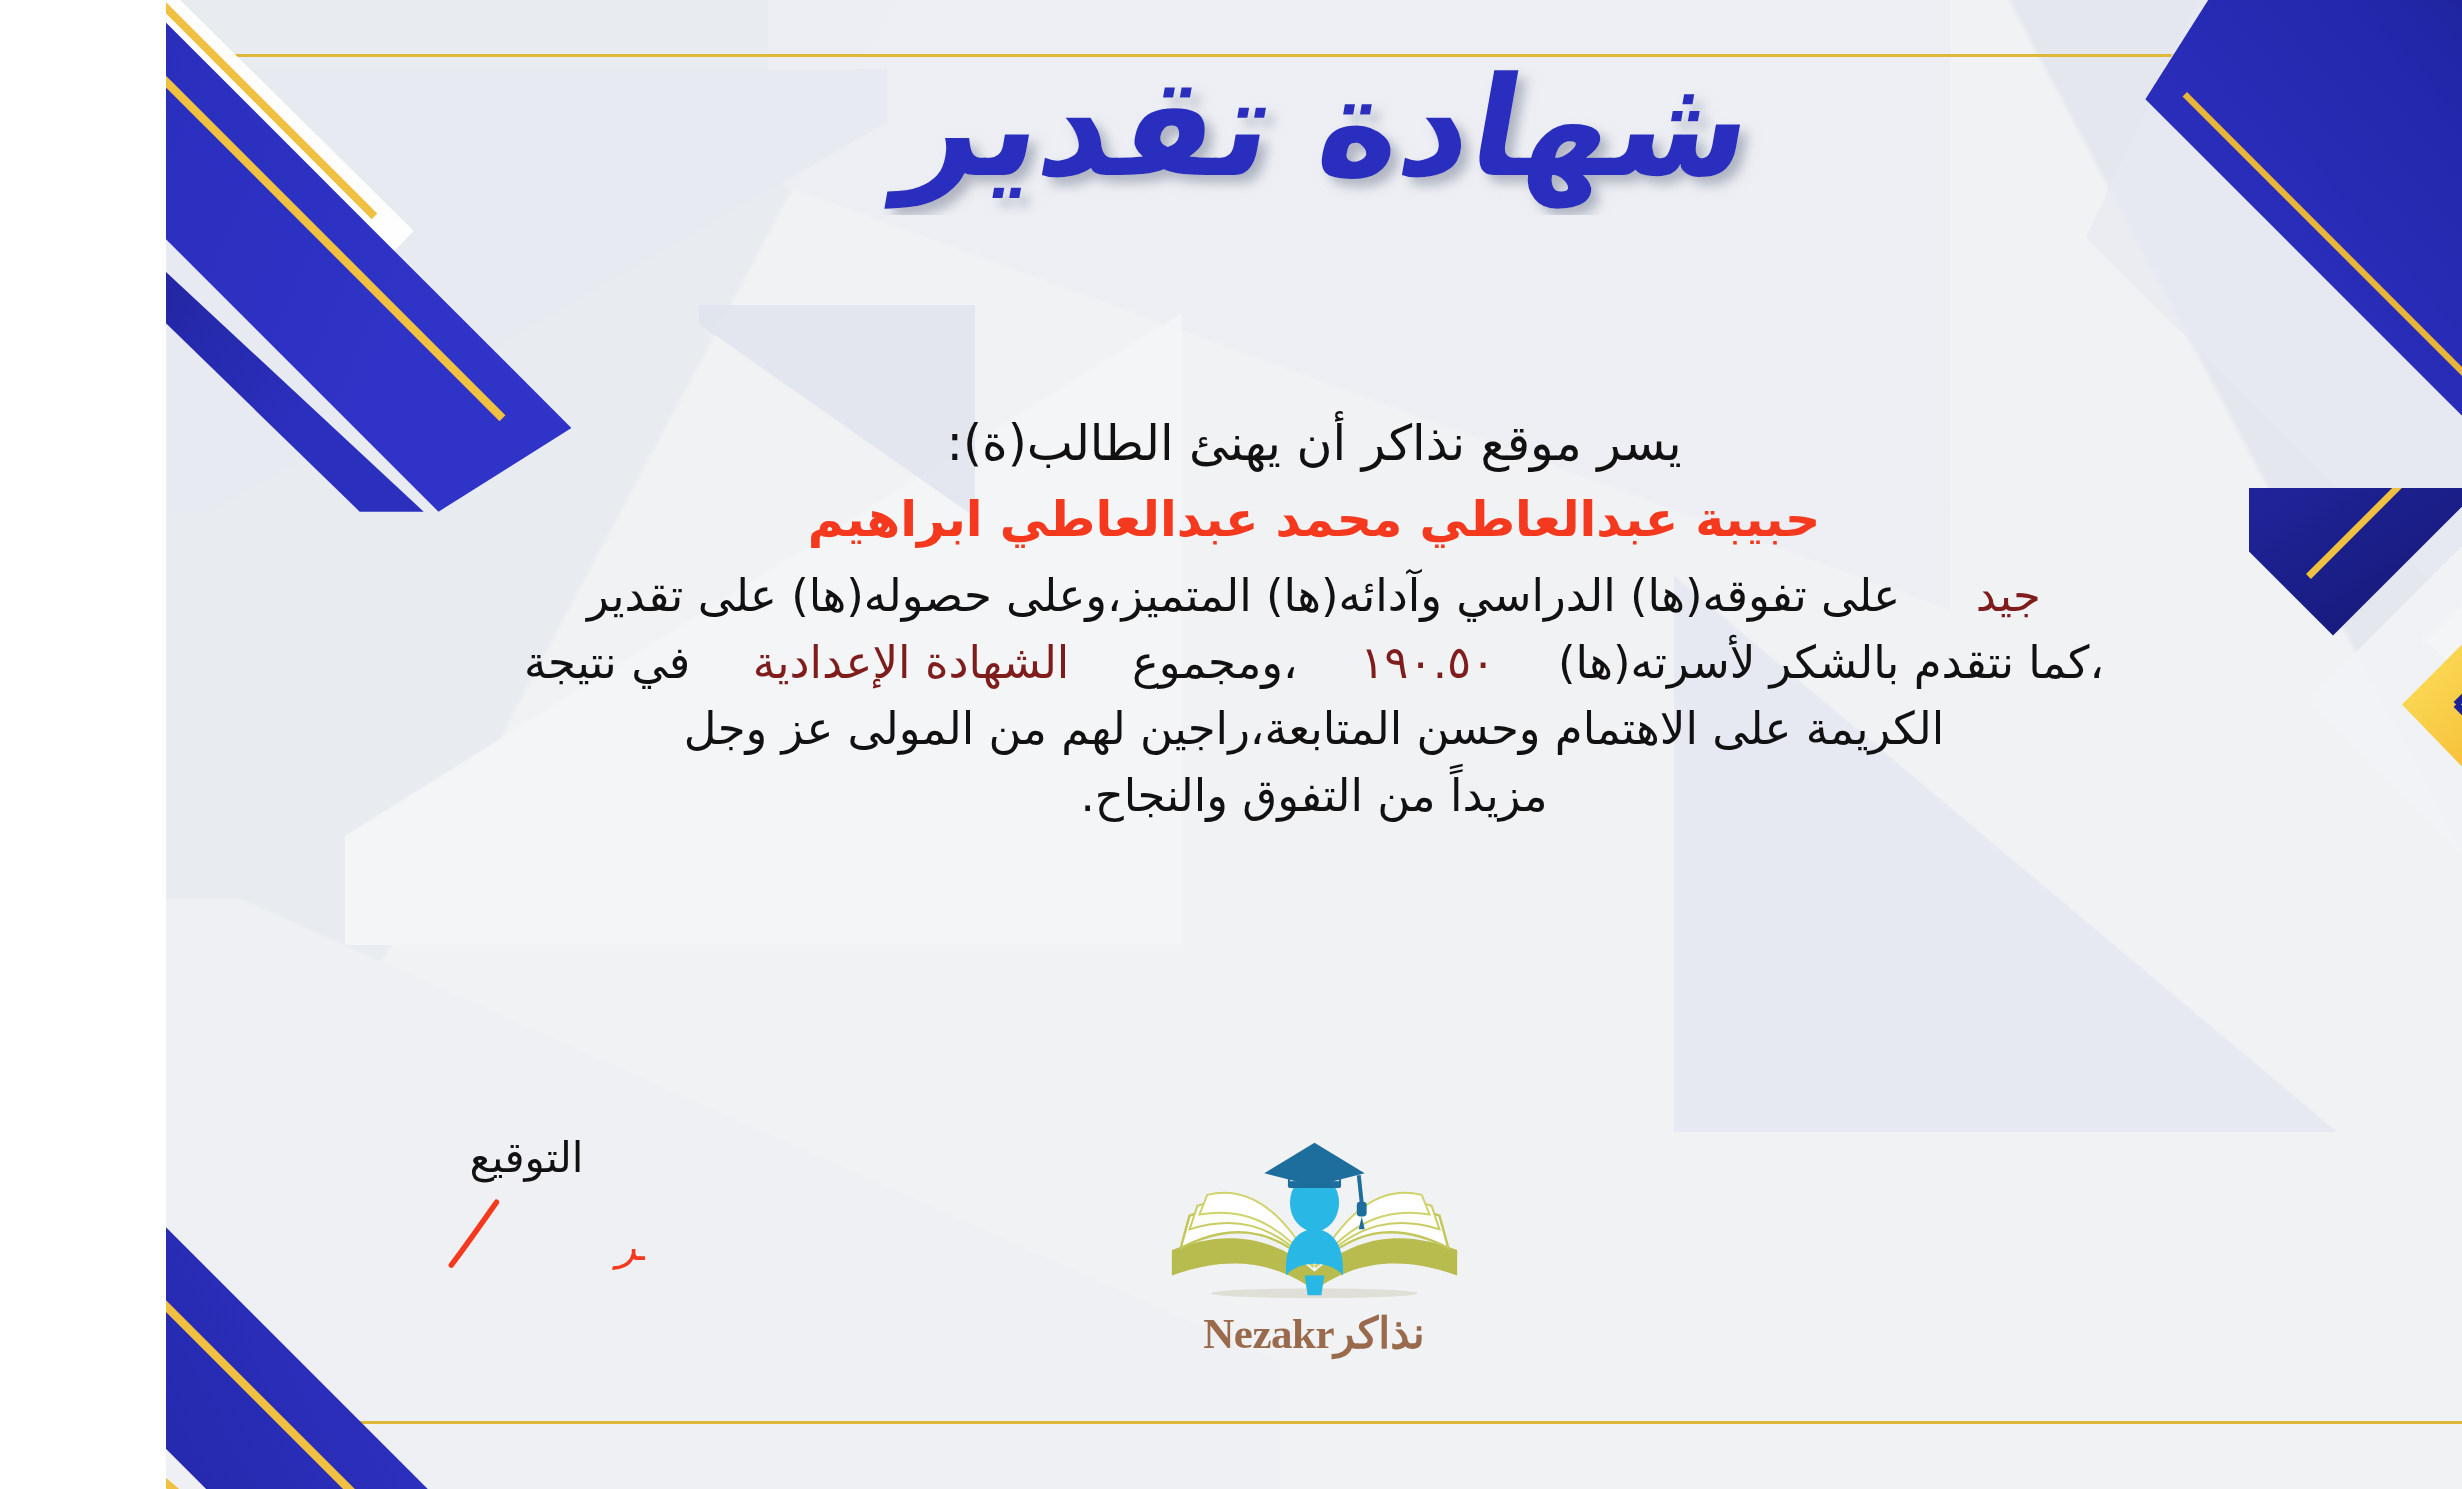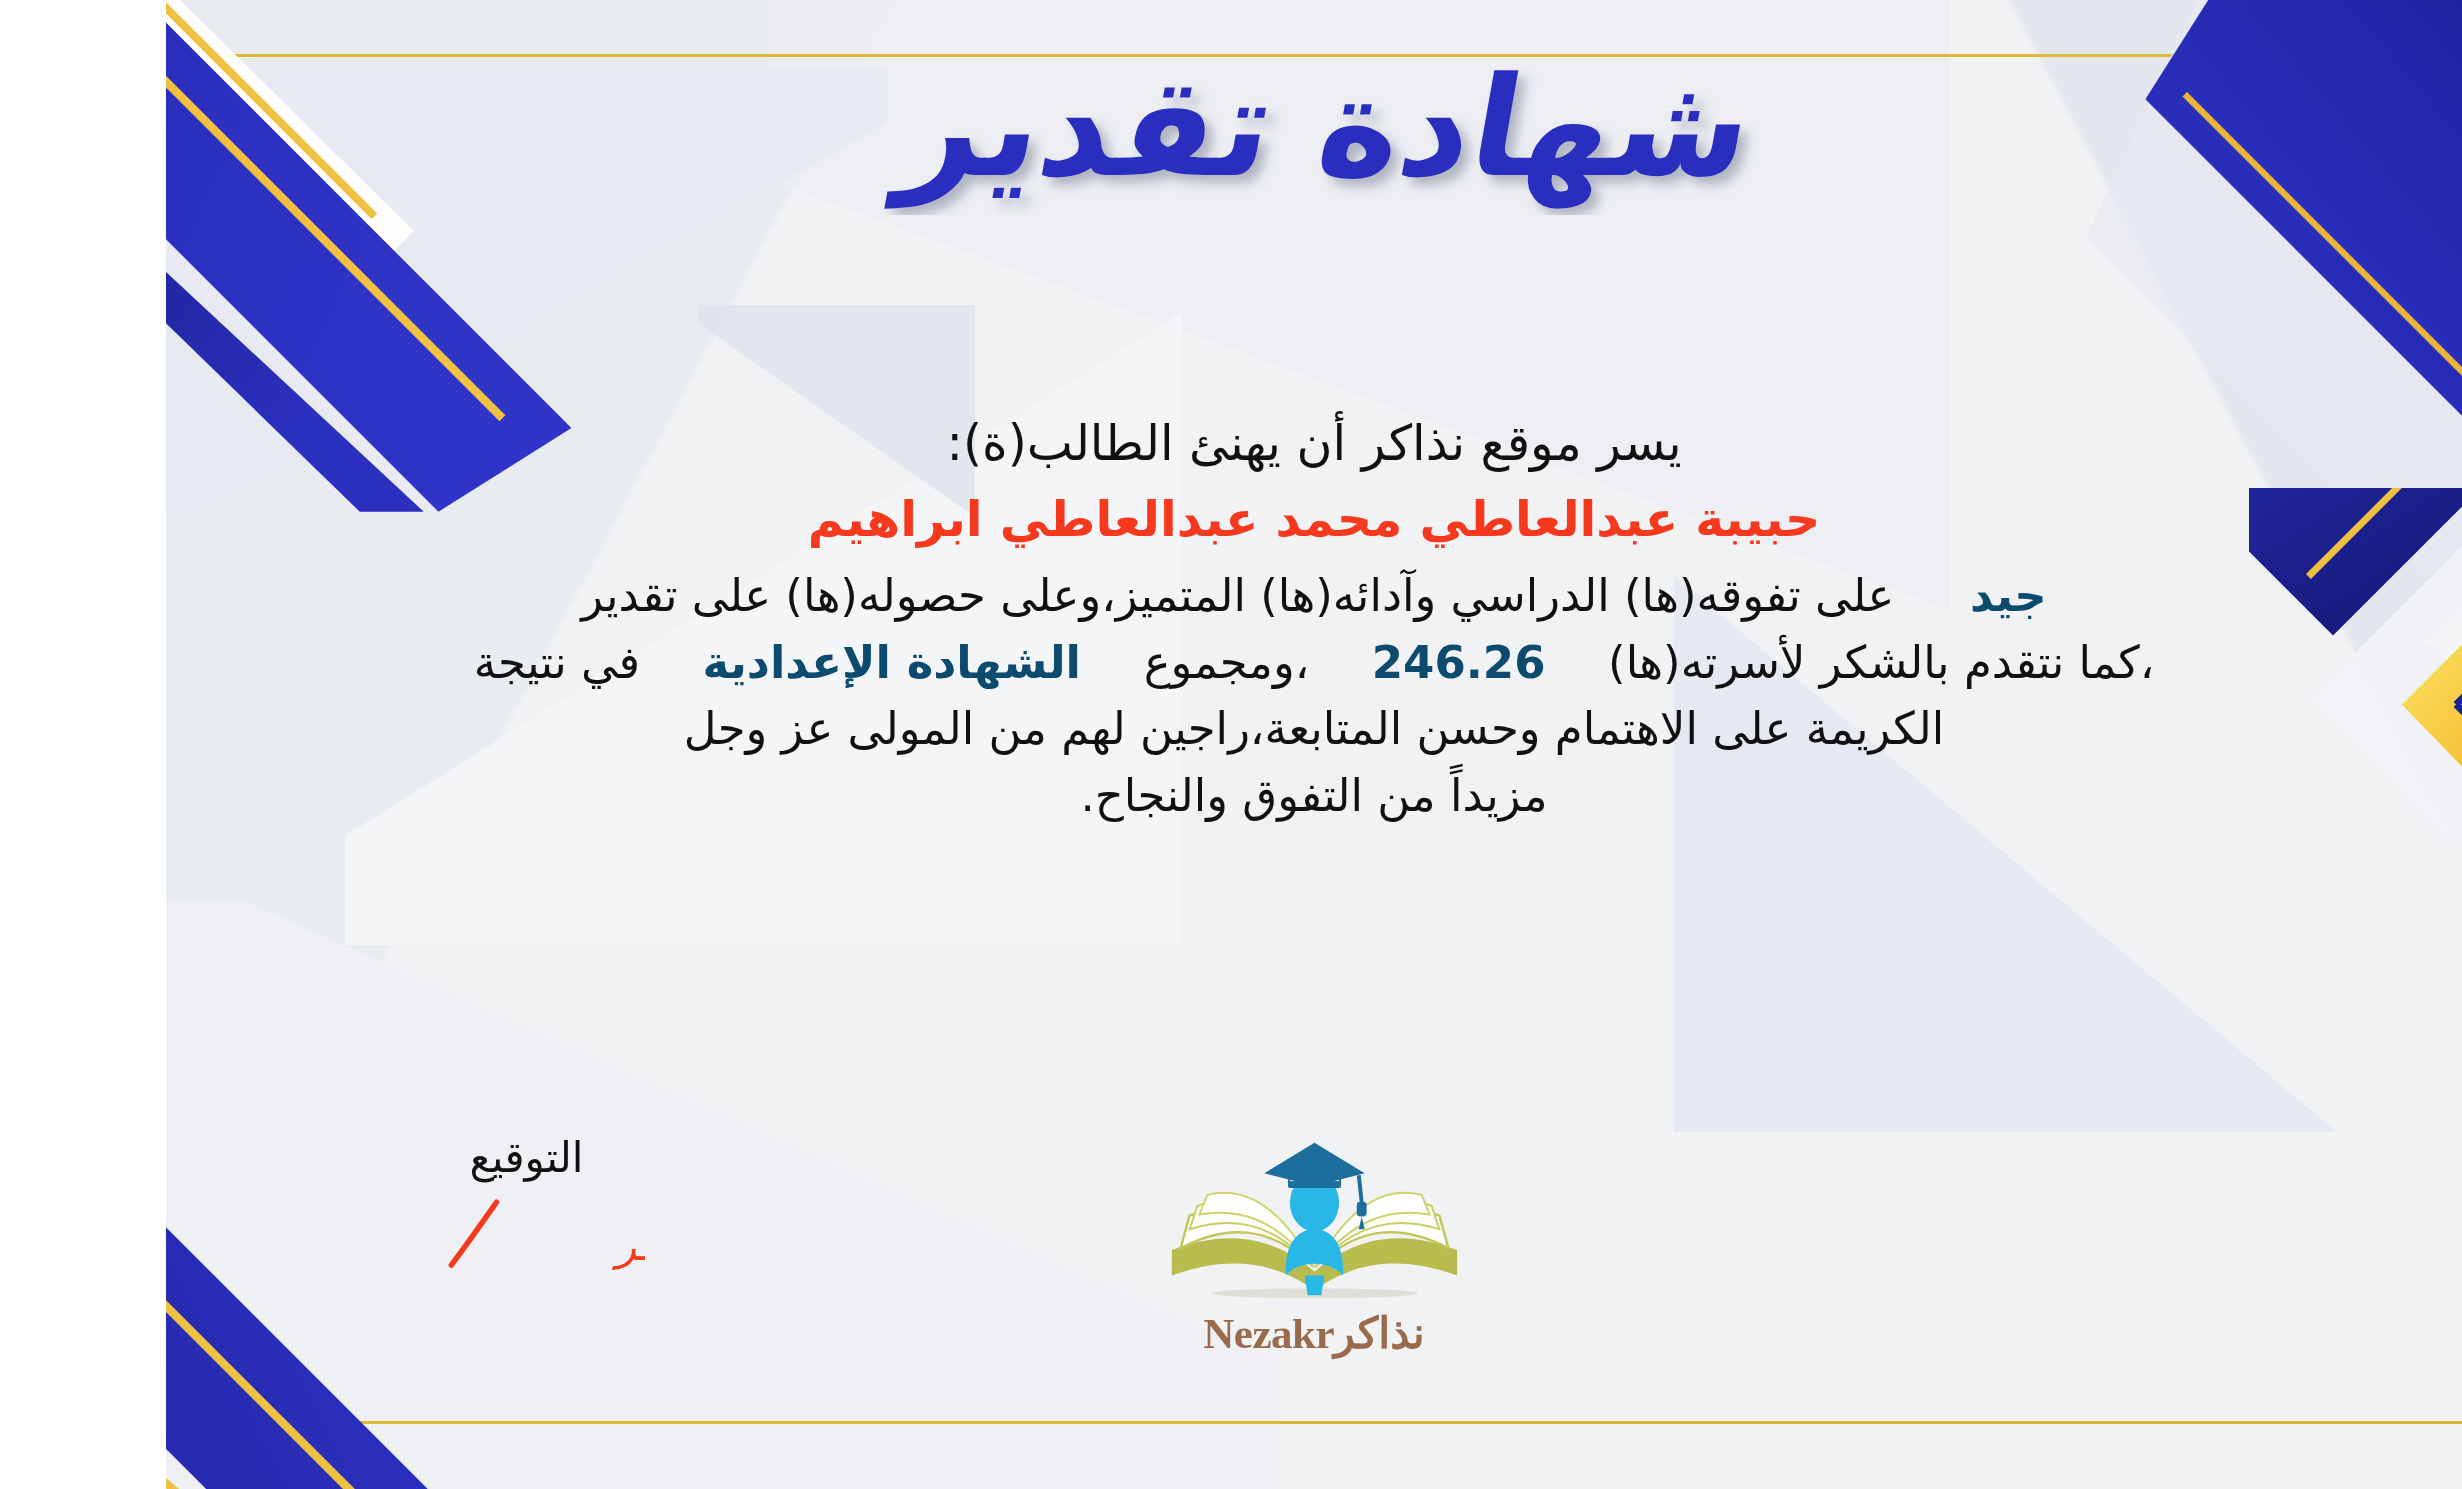--- a/index.html
+++ b/index.html
@@ -107,22 +107,22 @@
     font-size: 49px;
     font-weight: 700;
     margin-bottom: 13.8px;
   }
   .line.l3 { font-size: 45px; margin-bottom: 6.9px; }
   .line.l4 { font-size: 45px; margin-bottom: 6.9px; }
   .line.l5 { font-size: 45px; margin-bottom: 6.9px; }
   .line.l6 { font-size: 45px; }
 
   .grade-hl, .num-hl, .cert-hl {
-    color: #0c4a6e;
-    font-weight: 700;
+    color: #7f1d1d;
+    font-weight: 400;
   }
   .spacer-gap { display: inline-block; width: 34px; }
   .spacer-gap-lg { display: inline-block; width: 47px; }
 
   
   .sig-block {
     position: absolute;
     top: 1133px;
     left: 374px;
     width: 305px;
@@ -305,21 +305,21 @@
 
     <div class="line l3">
       <span class="grade-hl">جيد</span>
       <span class="spacer-gap-lg"></span>
       <span>على تفوقه(ها) الدراسي وآدائه(ها) المتميز،وعلى حصوله(ها) على تقدير</span>
     </div>
 
     <div class="line l4">
       <span>،كما نتقدم بالشكر لأسرته(ها)</span>
       <span class="spacer-gap"></span>
-      <span class="num-hl">246.26</span>
+      <span class="num-hl">١٩٠.٥٠</span>
       <span class="spacer-gap"></span>
       <span>،ومجموع</span>
       <span class="spacer-gap"></span>
       <span class="cert-hl">الشهادة الإعدادية</span>
       <span class="spacer-gap"></span>
       <span>في نتيجة</span>
     </div>
 
     <div class="line l5">الكريمة على الاهتمام وحسن المتابعة،راجين لهم من المولى عز وجل</div>
 

